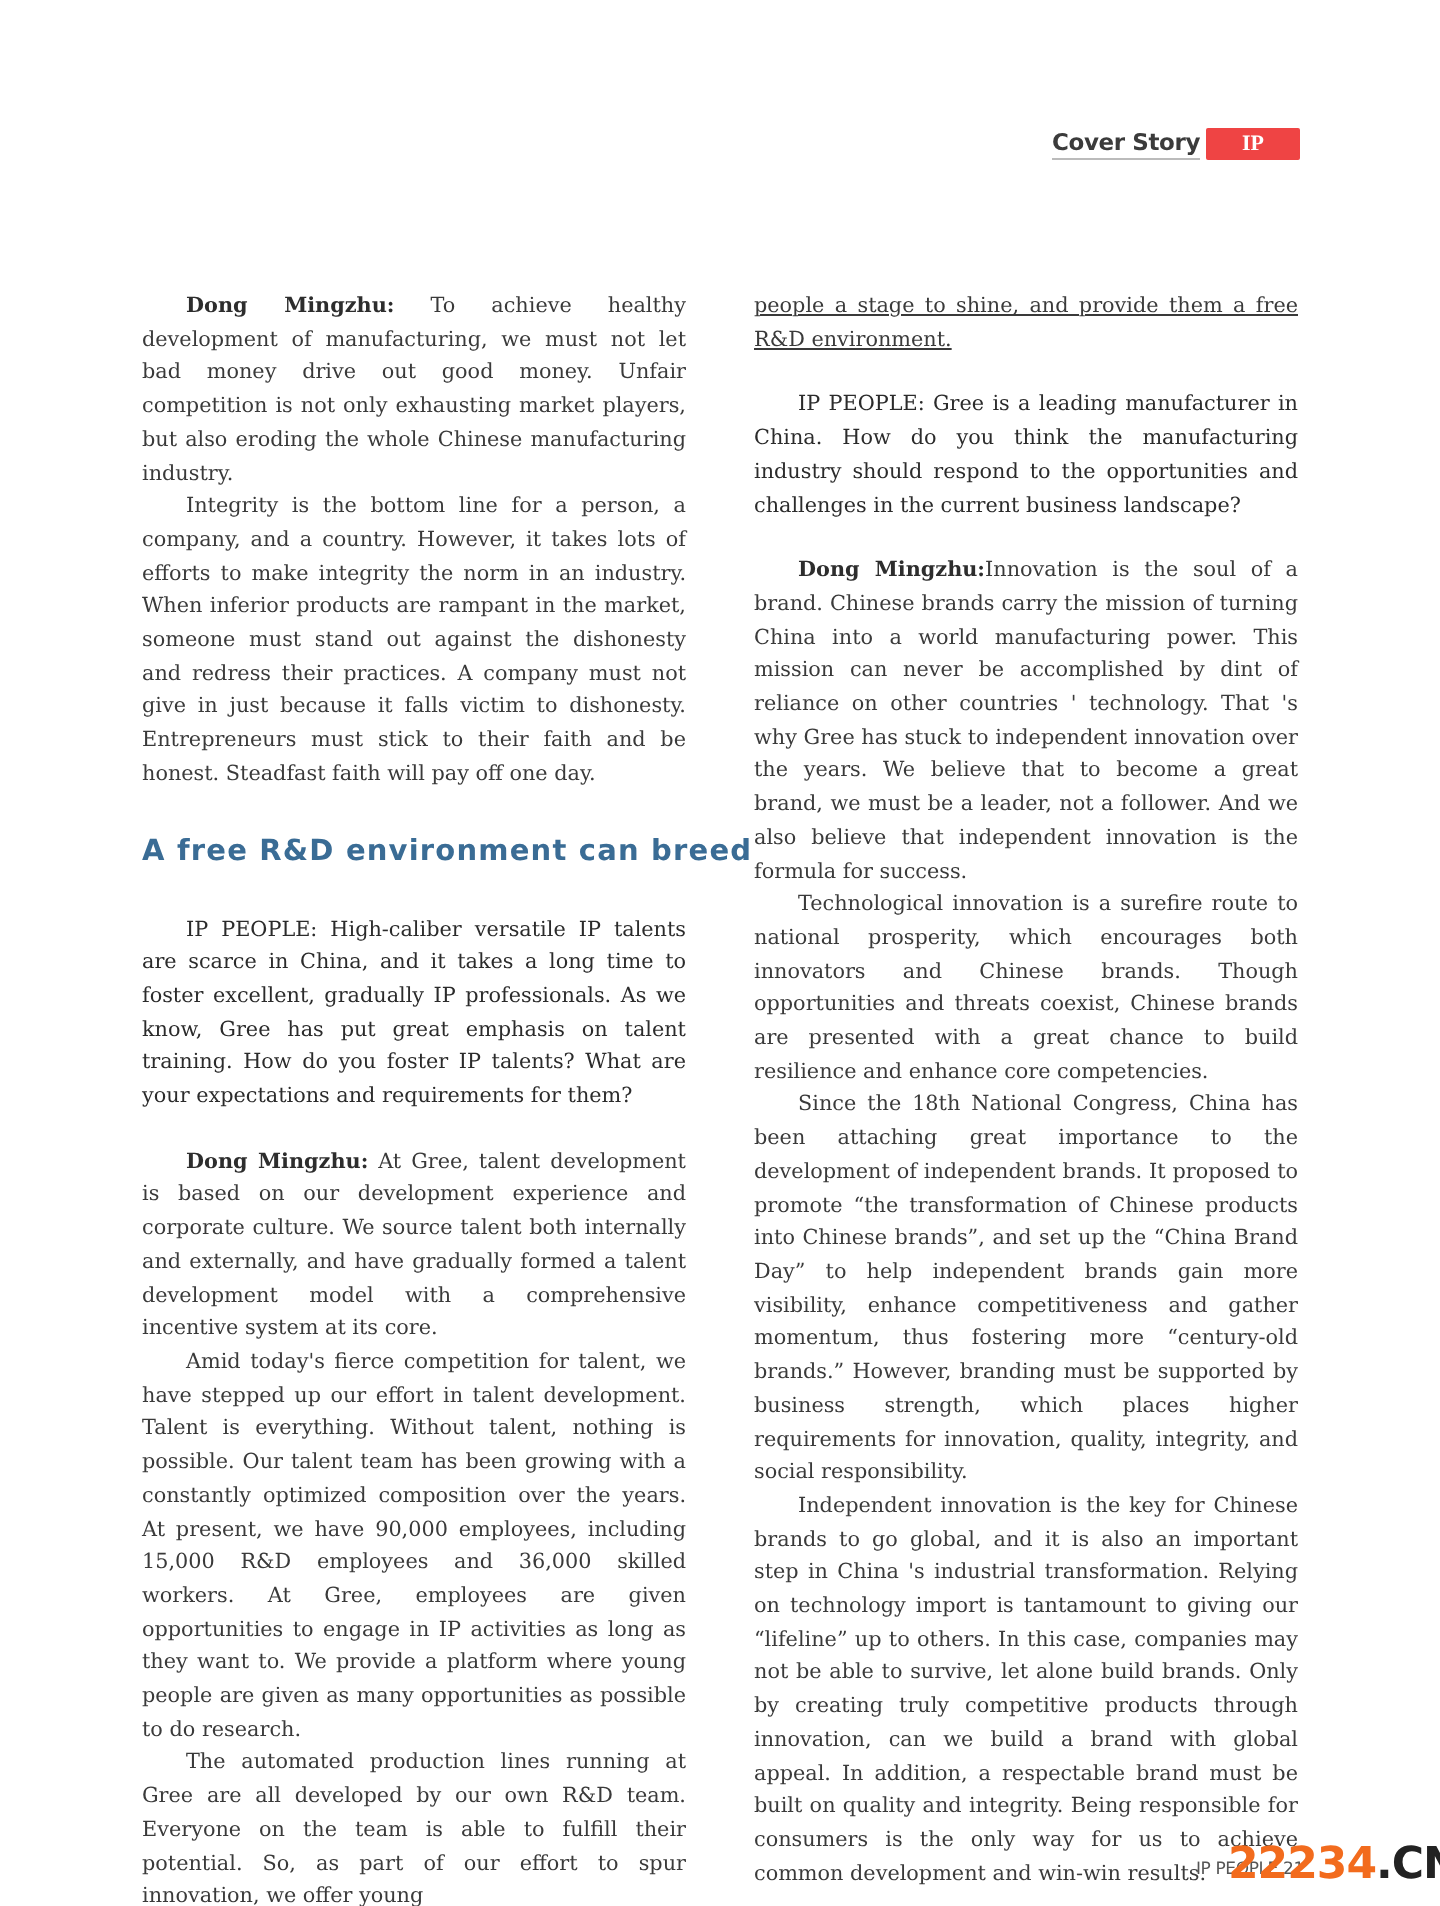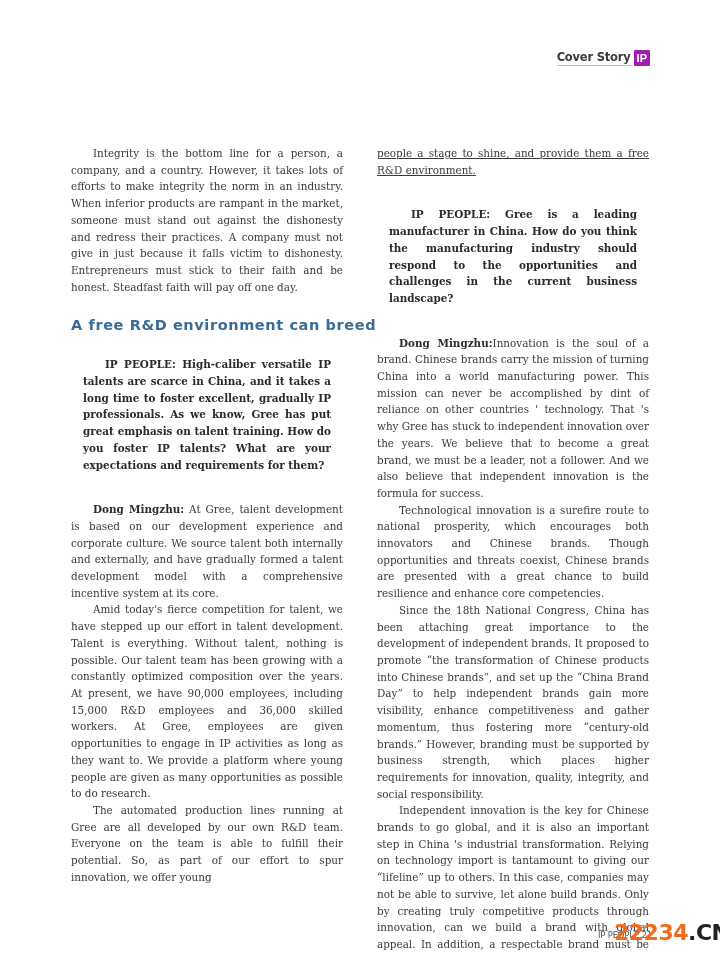--- a/index.html
+++ b/index.html
@@ -1,47 +1,48 @@
 <!DOCTYPE html>
 <html><head>
 <meta charset="utf-8">
 <style>
   html, body { margin: 0; padding: 0; background: #ffffff; }
   body { width: 720px; height: 953px; position: relative; overflow: hidden;
          font-family: "DejaVu Serif", "Liberation Serif", serif; color: #3a3a3a; }
-  .header { position: absolute; top: 50px; right: 70px; display: flex; align-items: flex-end; gap: 3px; }
+  .header { position: absolute; top: 64px; right: 70px; display: flex; align-items: flex-end; gap: 3px; }
   .header .label { font-family: "DejaVu Sans", sans-serif; font-weight: bold; font-size: 11.5px; color: #3b3b3b;
                    border-bottom: 1px solid #bbb; padding-bottom: 1px; letter-spacing: -0.2px; }
-  .header .badge { background: #a21caf; color: #fff; font-family: Liberation Sans, sans-serif; font-weight: bold;
-                   font-size: 11px; padding: 1px 3px; line-height: 14px; border-radius: 1px; }
+  .header .badge { background: #ef4444; color: #fff; font-family: Liberation Serif, serif; font-weight: bold;
+                   font-size: 11px; padding: 1px 18px; line-height: 14px; border-radius: 1px; }
   .col { position: absolute; top: 145px; width: 272px; font-size: 10.4px; line-height: 16.7px; text-align: justify; }
   .col-left { left: 71px; }
   .col-right { left: 377px; }
   p { margin: 0; text-indent: 22px; }
   p.noind { text-indent: 0; text-decoration: underline; }
   .bold-lead { font-weight: bold; color: #2d2d2d; }
-  .question { font-weight: bold; color: #2b2b2b; text-indent: 22px; margin: 12px; }
+  .question { font-weight: normal; color: #2b2b2b; text-indent: 22px; margin: 0; }
   .gap { height: 16px; }
   .section-title { font-family: "DejaVu Sans", sans-serif; font-weight: bold; color: #3a6c95; margin: 22px 0 22px 0; text-indent: 0; }
   .section-title .l1 { font-size: 14.5px; letter-spacing: 0.6px; line-height: 17px; display: block; white-space: nowrap; }
   .section-title .l2 { font-size: 14.5px; letter-spacing: -0.6px; line-height: 17px; display: block; }
   .footer { position: absolute; top: 930px; left: 598px; font-family: "DejaVu Sans", sans-serif; font-size: 8.5px; color: #555; letter-spacing: -0.2px; }
   .watermark { position: absolute; top: 920px; left: 614px; font-family: "DejaVu Sans", sans-serif; font-weight: bold; font-size: 22px; letter-spacing: -0.5px; }
   .watermark .num { color: #f26b1d; }
   .watermark .dom { color: #222; }
 </style>
 </head>
 <body>
 
 <div class="header">
   <span class="label">Cover Story</span>
   <span class="badge">IP</span>
 </div>
 
 <div class="col col-left">
+  <p><span class="bold-lead">Dong Mingzhu:</span><span> To achieve healthy development of manufacturing, we must not let bad money drive out good money. Unfair competition is not only exhausting market players, but also eroding the whole Chinese manufacturing industry.</span></p>
   <p>Integrity is the bottom line for a person, a company, and a country. However, it takes lots of efforts to make integrity the norm in an industry. When inferior products are rampant in the market, someone must stand out against the dishonesty and redress their practices. A company must not give in just because it falls victim to dishonesty. Entrepreneurs must stick to their faith and be honest. Steadfast faith will pay off one day.</p>
   <div class="section-title">
     <span class="l1">A free R&amp;D environment can breed</span>
   </div>
   <p class="question">IP PEOPLE: High-caliber versatile IP talents are scarce in China, and it takes a long time to foster excellent, gradually IP professionals. As we know, Gree has put great emphasis on talent training. How do you foster IP talents? What are your expectations and requirements for them?</p>
   <div class="gap"></div>
   <p><span class="bold-lead">Dong Mingzhu:</span><span> At Gree, talent development is based on our development experience and corporate culture. We source talent both internally and externally, and have gradually formed a talent development model with a comprehensive incentive system at its core.</span></p>
   <p>Amid today's fierce competition for talent, we have stepped up our effort in talent development. Talent is everything. Without talent, nothing is possible. Our talent team has been growing with a constantly optimized composition over the years. At present, we have 90,000 employees, including 15,000 R&amp;D employees and 36,000 skilled workers. At Gree, employees are given opportunities to engage in IP activities as long as they want to. We provide a platform where young people are given as many opportunities as possible to do research.</p>
   <p>The automated production lines running at Gree are all developed by our own R&amp;D team. Everyone on the team is able to fulfill their potential. So, as part of our effort to spur innovation, we offer young</p>
 </div>

